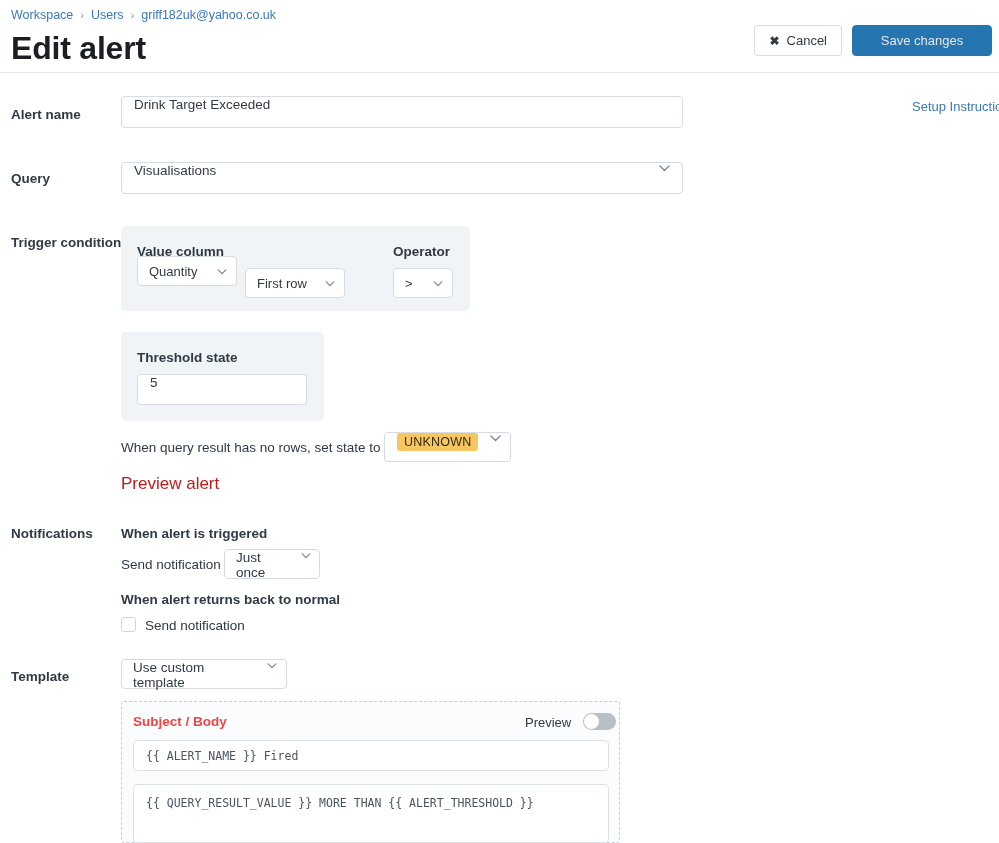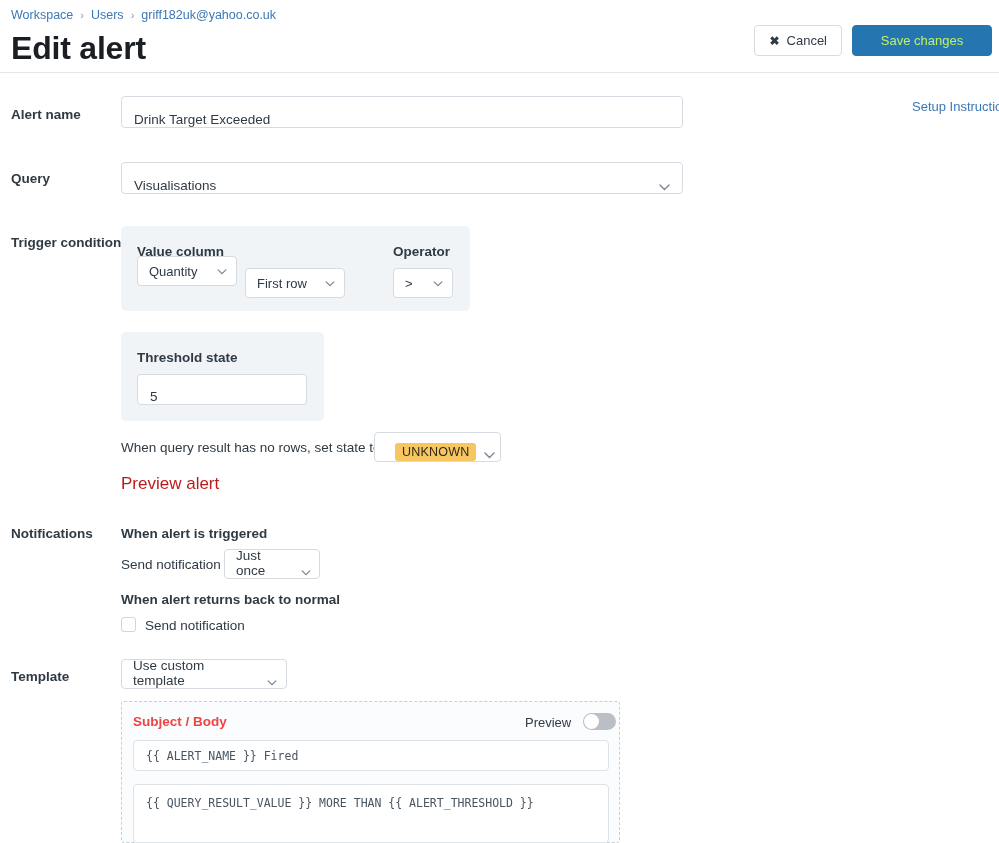--- a/index.html
+++ b/index.html
@@ -37,21 +37,21 @@
     height: 31px; border-radius: 4px; font-size: 13px;
     display: inline-flex; align-items: center; justify-content: center;
     cursor: pointer; white-space: nowrap;
   }
   .btn-cancel {
     background: #ffffff; border: 1px solid #d7dce1; color: #2f3a44;
     padding: 0 14px; gap: 7px;
   }
   .btn-cancel .x { font-size: 12px; font-weight: bold; }
   .btn-save {
-    background: #2575b0; border: 1px solid #2575b0; color: #bef264;
+    background: #2575b0; border: 1px solid #2575b0; color: #e5e5e5;
     padding: 0 36px; font-weight: normal; width: 140px;
   }
 
   .divider {
     position: absolute; left: 0; top: 72px; width: 999px; height: 1px;
     background: #e5e8eb;
   }
 
   
   .lbl {
@@ -63,21 +63,21 @@
     font-size: 13px; color: #3b78b5; cursor: pointer; white-space: nowrap;
   }
 
   .field {
     position: absolute;
     background: #ffffff;
     border: 1px solid #d6dbe1;
     border-radius: 4px;
     font-size: 13.5px;
     color: #2f3a44;
-    display: flex; align-items: flex-end;
+    display: flex; align-items: flex-start;
     padding: 0 12px;
   }
   .field.sel { justify-content: space-between; cursor: pointer; }
   .chev {
     color: #7b8794; font-size: 11px; margin-left: 8px;
     display: inline-block; line-height: 1;
   }
 
   
   .panel {
@@ -241,21 +241,21 @@
     </span>
   </div>
 
   <div class="panel" style="left:121px; top:332px; width:203px; height:89px;"></div>
   <div class="panel-title" style="left:137px; top:350px;">Threshold state</div>
   <div class="field" style="left:137px; top:374px; width:170px; height:31px;">
     <span>5</span>
   </div>
 
   <div class="inline-text" style="left:121px; top:440px;">When query result has no rows, set state to</div>
-  <div class="field sel" style="left:374px; top:432px; width:127px; height:30px; padding:0 9px 0 20px;">
+  <div class="field sel" style="left:384px; top:432px; width:127px; height:30px; padding:0 9px 0 12px;">
     <span class="badge">UNKNOWN</span>
     <span class="chev">
       <svg width="11" height="7" viewBox="0 0 11 7">
           <path d="M1 1l4.5 4.5L10 1" stroke="#7b8794" stroke-width="1.4" fill="none" stroke-linecap="round"></path>
         </svg>
     </span>
   </div>
 
   <div class="link" style="left:121px; top:474px;">Preview alert</div>
 

